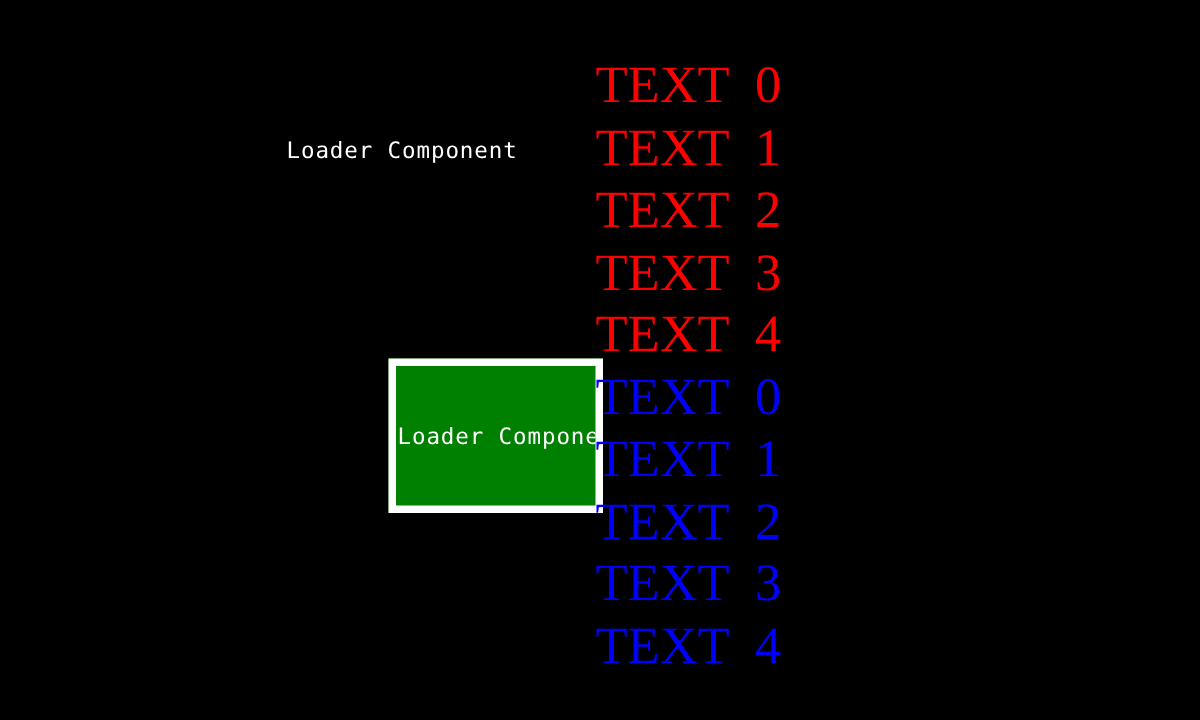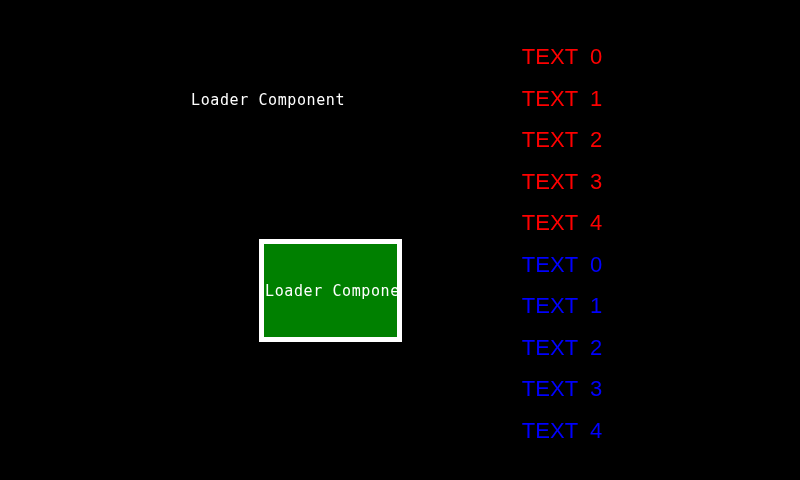--- a/index.html
+++ b/index.html
@@ -55,25 +55,24 @@
 
   
   .text-column {
     position: absolute;
     left: 397px;
     top: 36px;
     width: 330px;
   }
   .text-row {
     height: 41.5px;
-    font-family: Liberation Sans, sans-serif;
-    font-size: 22px;
+    font-family: Liberation Serif, serif;
+    font-size: 35px;
     line-height: 41.5px;
     white-space: pre;
-    text-align: center;
   }
   .text-row.red  { color: #ff0000; }
   .text-row.blue { color: #0000ff; }
 </style>
 </head>
 <body>
 
 <div id="stage">
 
   <div class="loader-label-plain">Loader  Component</div>

